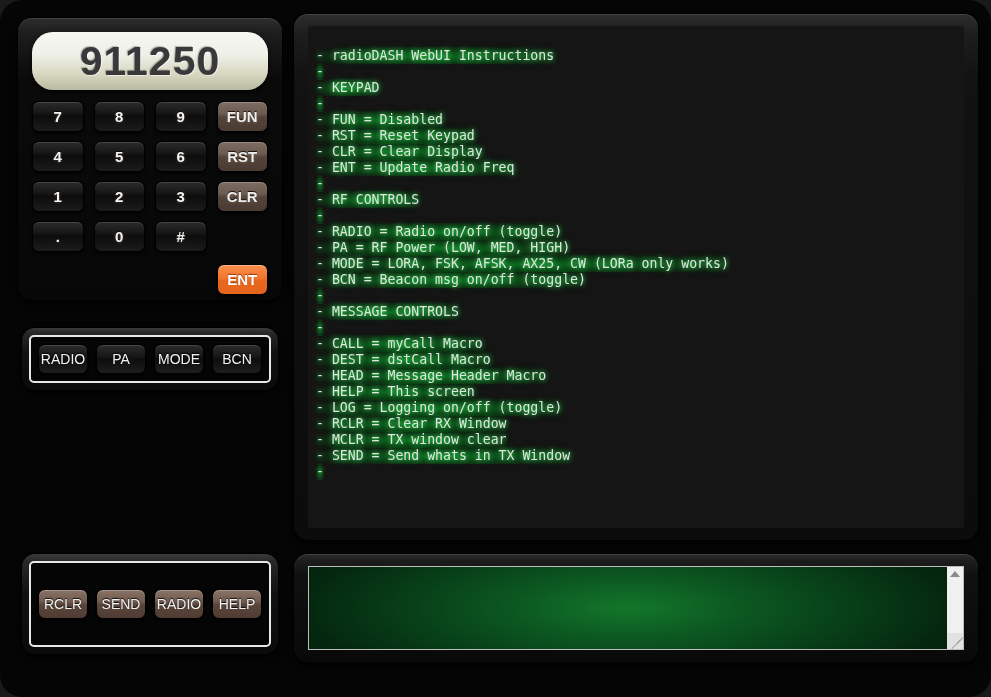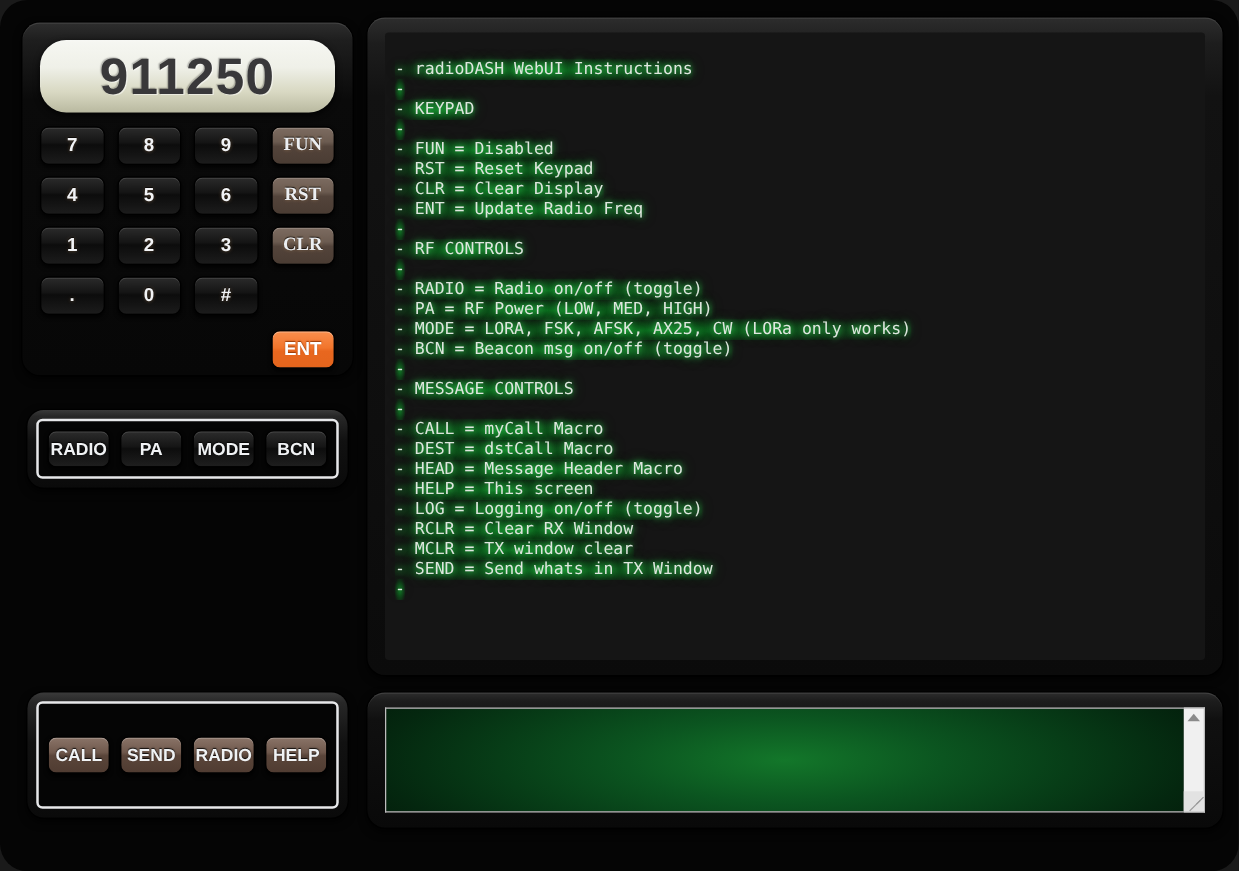--- a/index.html
+++ b/index.html
@@ -59,21 +59,20 @@
     user-select: none;
   }
   .key.num {
     background: linear-gradient(to bottom, #2b2b2b 0%, #141414 42%, #0c0c0c 48%, #1c1c1c 100%);
     box-shadow: 0 1px 0 rgba(255,255,255,0.13) inset, 0 2px 3px rgba(0,0,0,0.7);
   }
   .key.fn {
     background: linear-gradient(to bottom, #7d6c61 0%, #6b5b50 40%, #53443b 52%, #4a3c33 100%);
     box-shadow: 0 1px 0 rgba(255,255,255,0.22) inset, 0 2px 3px rgba(0,0,0,0.7);
     color: #eceef1;
-    font-family: Liberation Serif, serif;
   }
   .key.accent {
     background: linear-gradient(to bottom, #f98f4e 0%, #f2752c 45%, #e8671f 55%, #e4651d 100%);
     box-shadow: 0 1px 0 rgba(255,255,255,0.35) inset, 0 2px 3px rgba(0,0,0,0.7);
     color: #fff;
     text-shadow: 0 -1px 1px rgba(140,50,0,0.9);
     margin-top: 43px;
   }
 
   
@@ -90,21 +89,21 @@
     border-radius: 5px;
     background: #050505;
     padding: 6px 7px;
     display: flex; flex-direction: column; justify-content: center; gap: 7px;
   }
   .btnrow { display: flex; gap: 8px; justify-content: center; }
   .btn {
     width: 53px; height: 30px;
     border-radius: 7px;
     display: flex; align-items: center; justify-content: center;
-    font-size: 14px; font-weight: bold;
+    font-size: 14px; font-weight: normal;
     border: 1px solid #000;
     cursor: pointer; user-select: none;
     color: #f0f2f4;
     text-shadow: 0 -1px 1px rgba(0,0,0,0.9);
   }
   .btn.dark {
     background: linear-gradient(to bottom, #2c2c2c 0%, #151515 44%, #0d0d0d 50%, #1e1e1e 100%);
     box-shadow: 0 1px 0 rgba(255,255,255,0.13) inset, 0 2px 3px rgba(0,0,0,0.7);
   }
   .btn.brown {
@@ -262,21 +261,21 @@
           </div>
         </div>
     </div>
   </div>
 
 
   <div class="ctrl-panel" id="msg-panel">
     <div class="ctrl-inner">
       <div id="msg-rows">
           <div class="btnrow">
-            <div class="btn brown">CALL</div>
+            <div class="btn brown">RCLR</div>
             <div class="btn brown">SEND</div>
             <div class="btn brown">RADIO</div>
             <div class="btn brown">HELP</div>
           </div>
         </div>
     </div>
   </div>
 
   <div id="rx-panel">
     <div id="rx-window">

